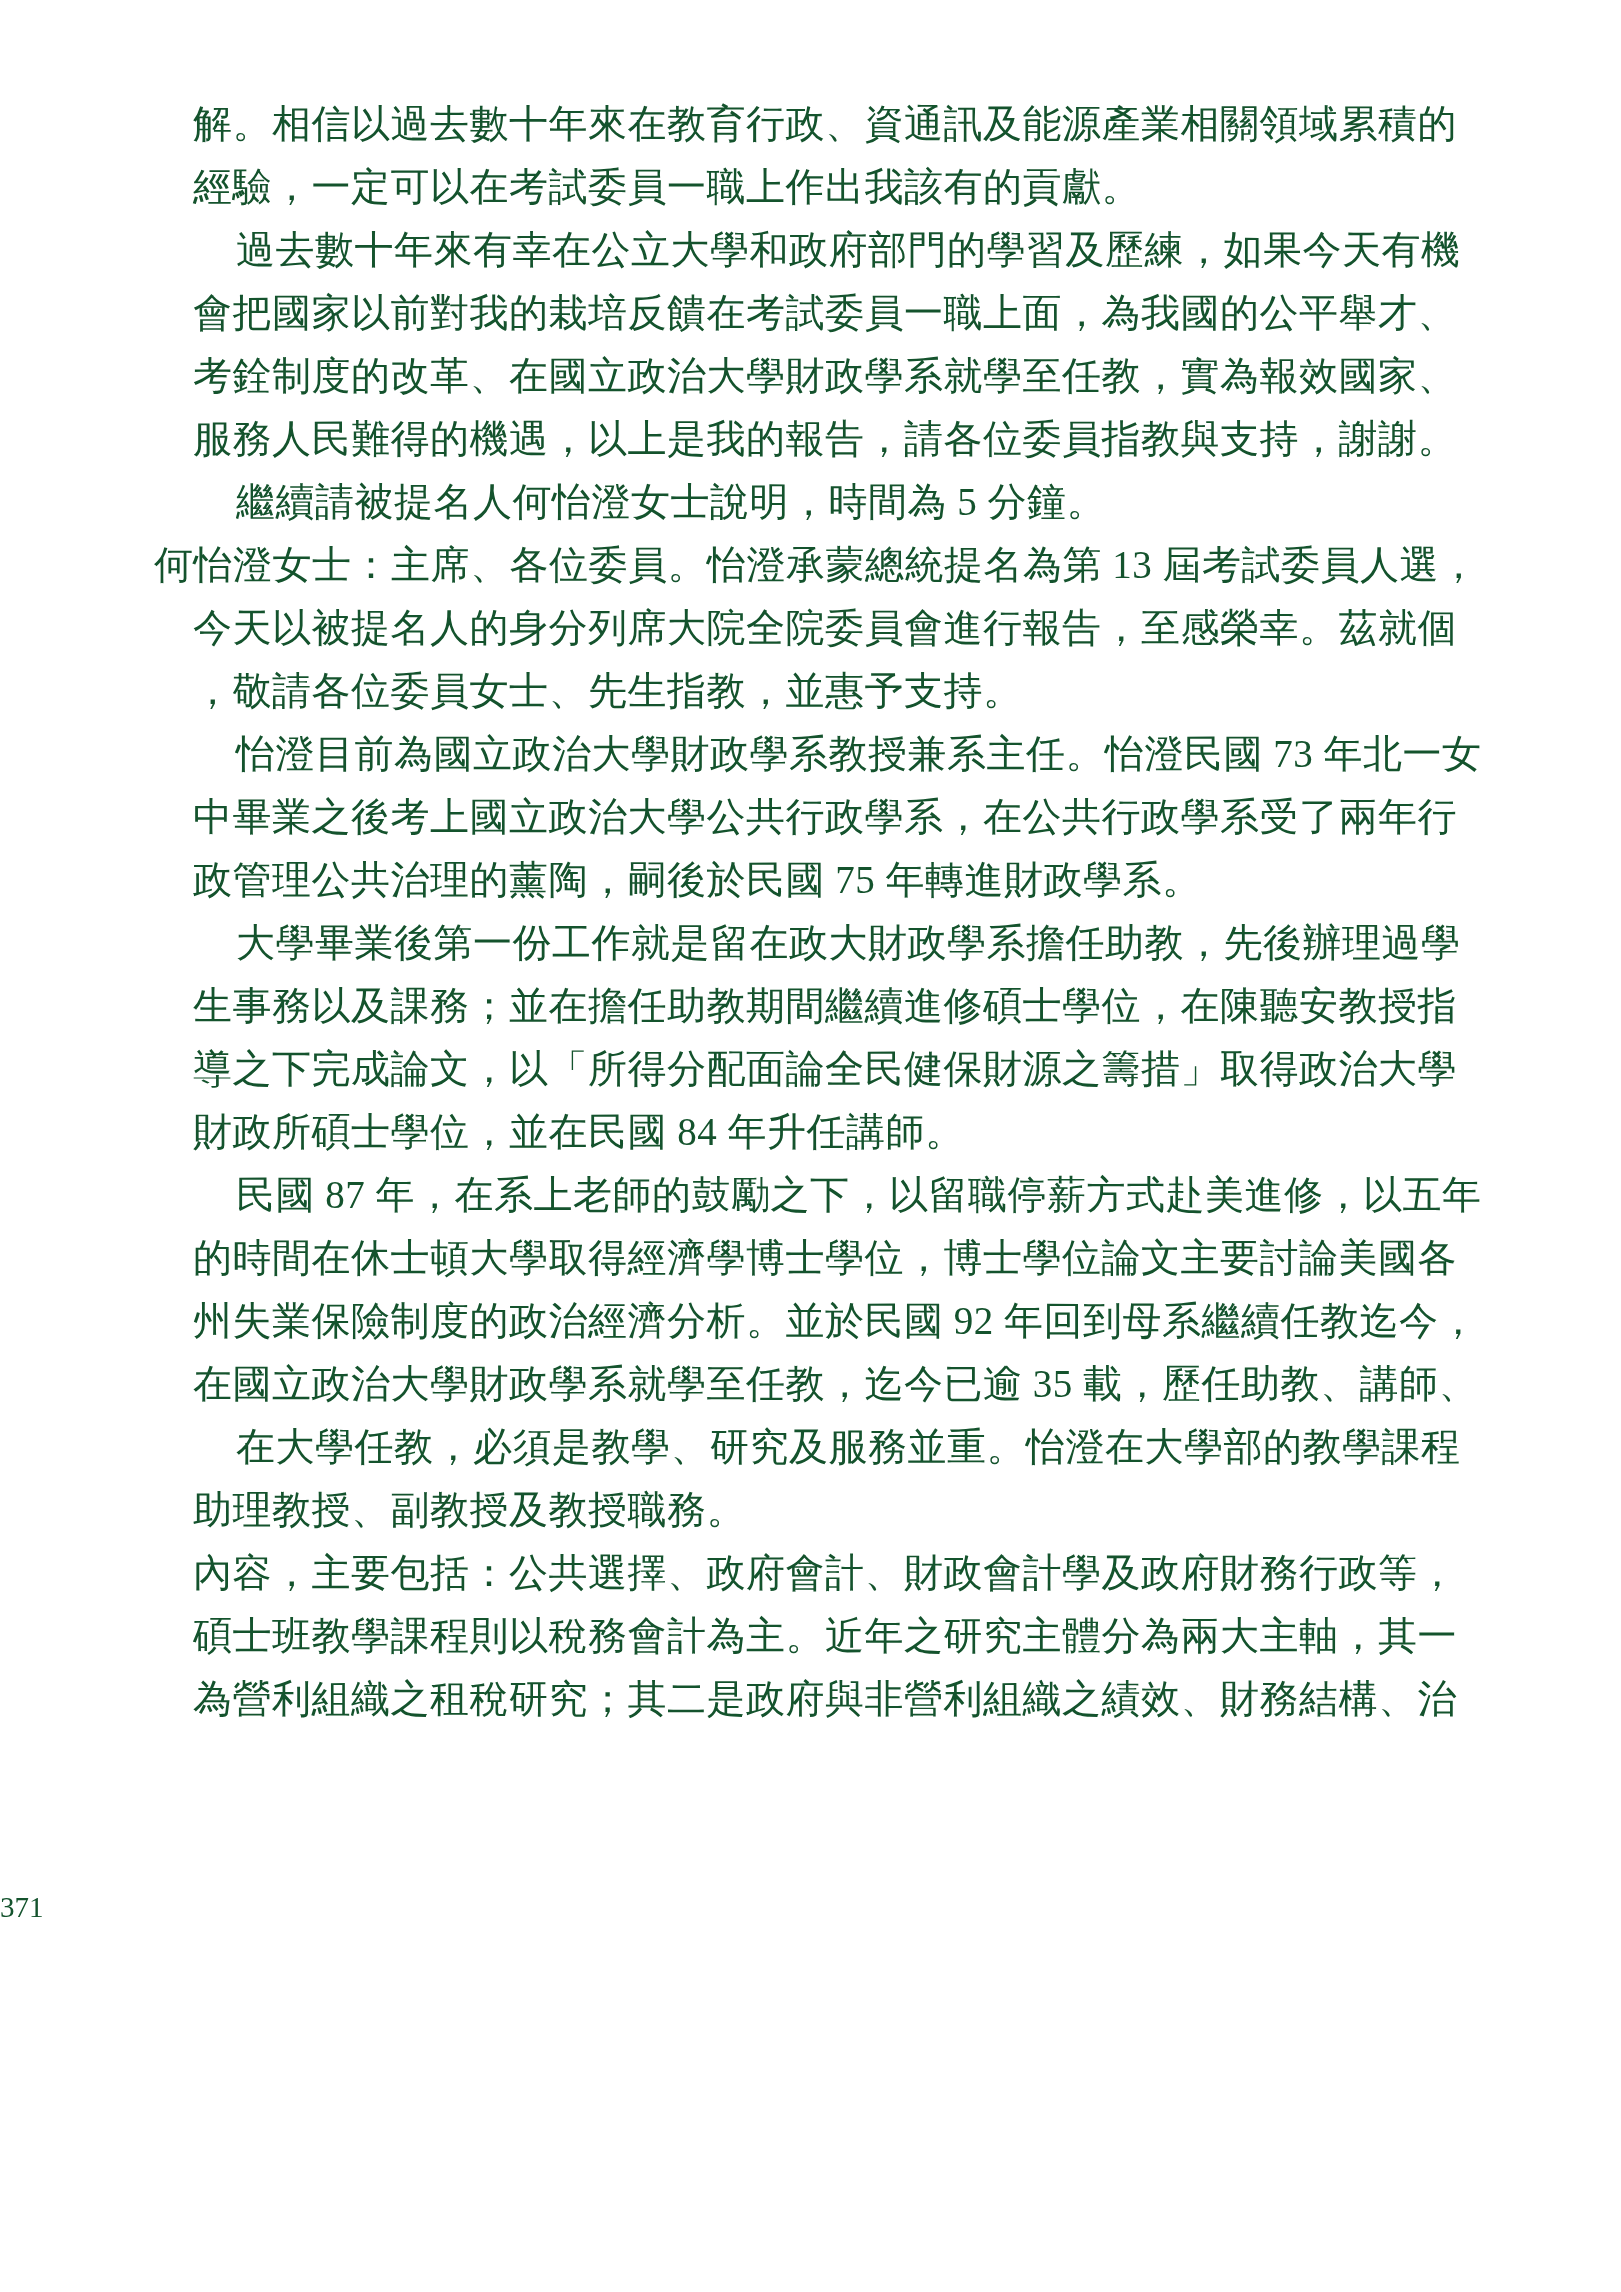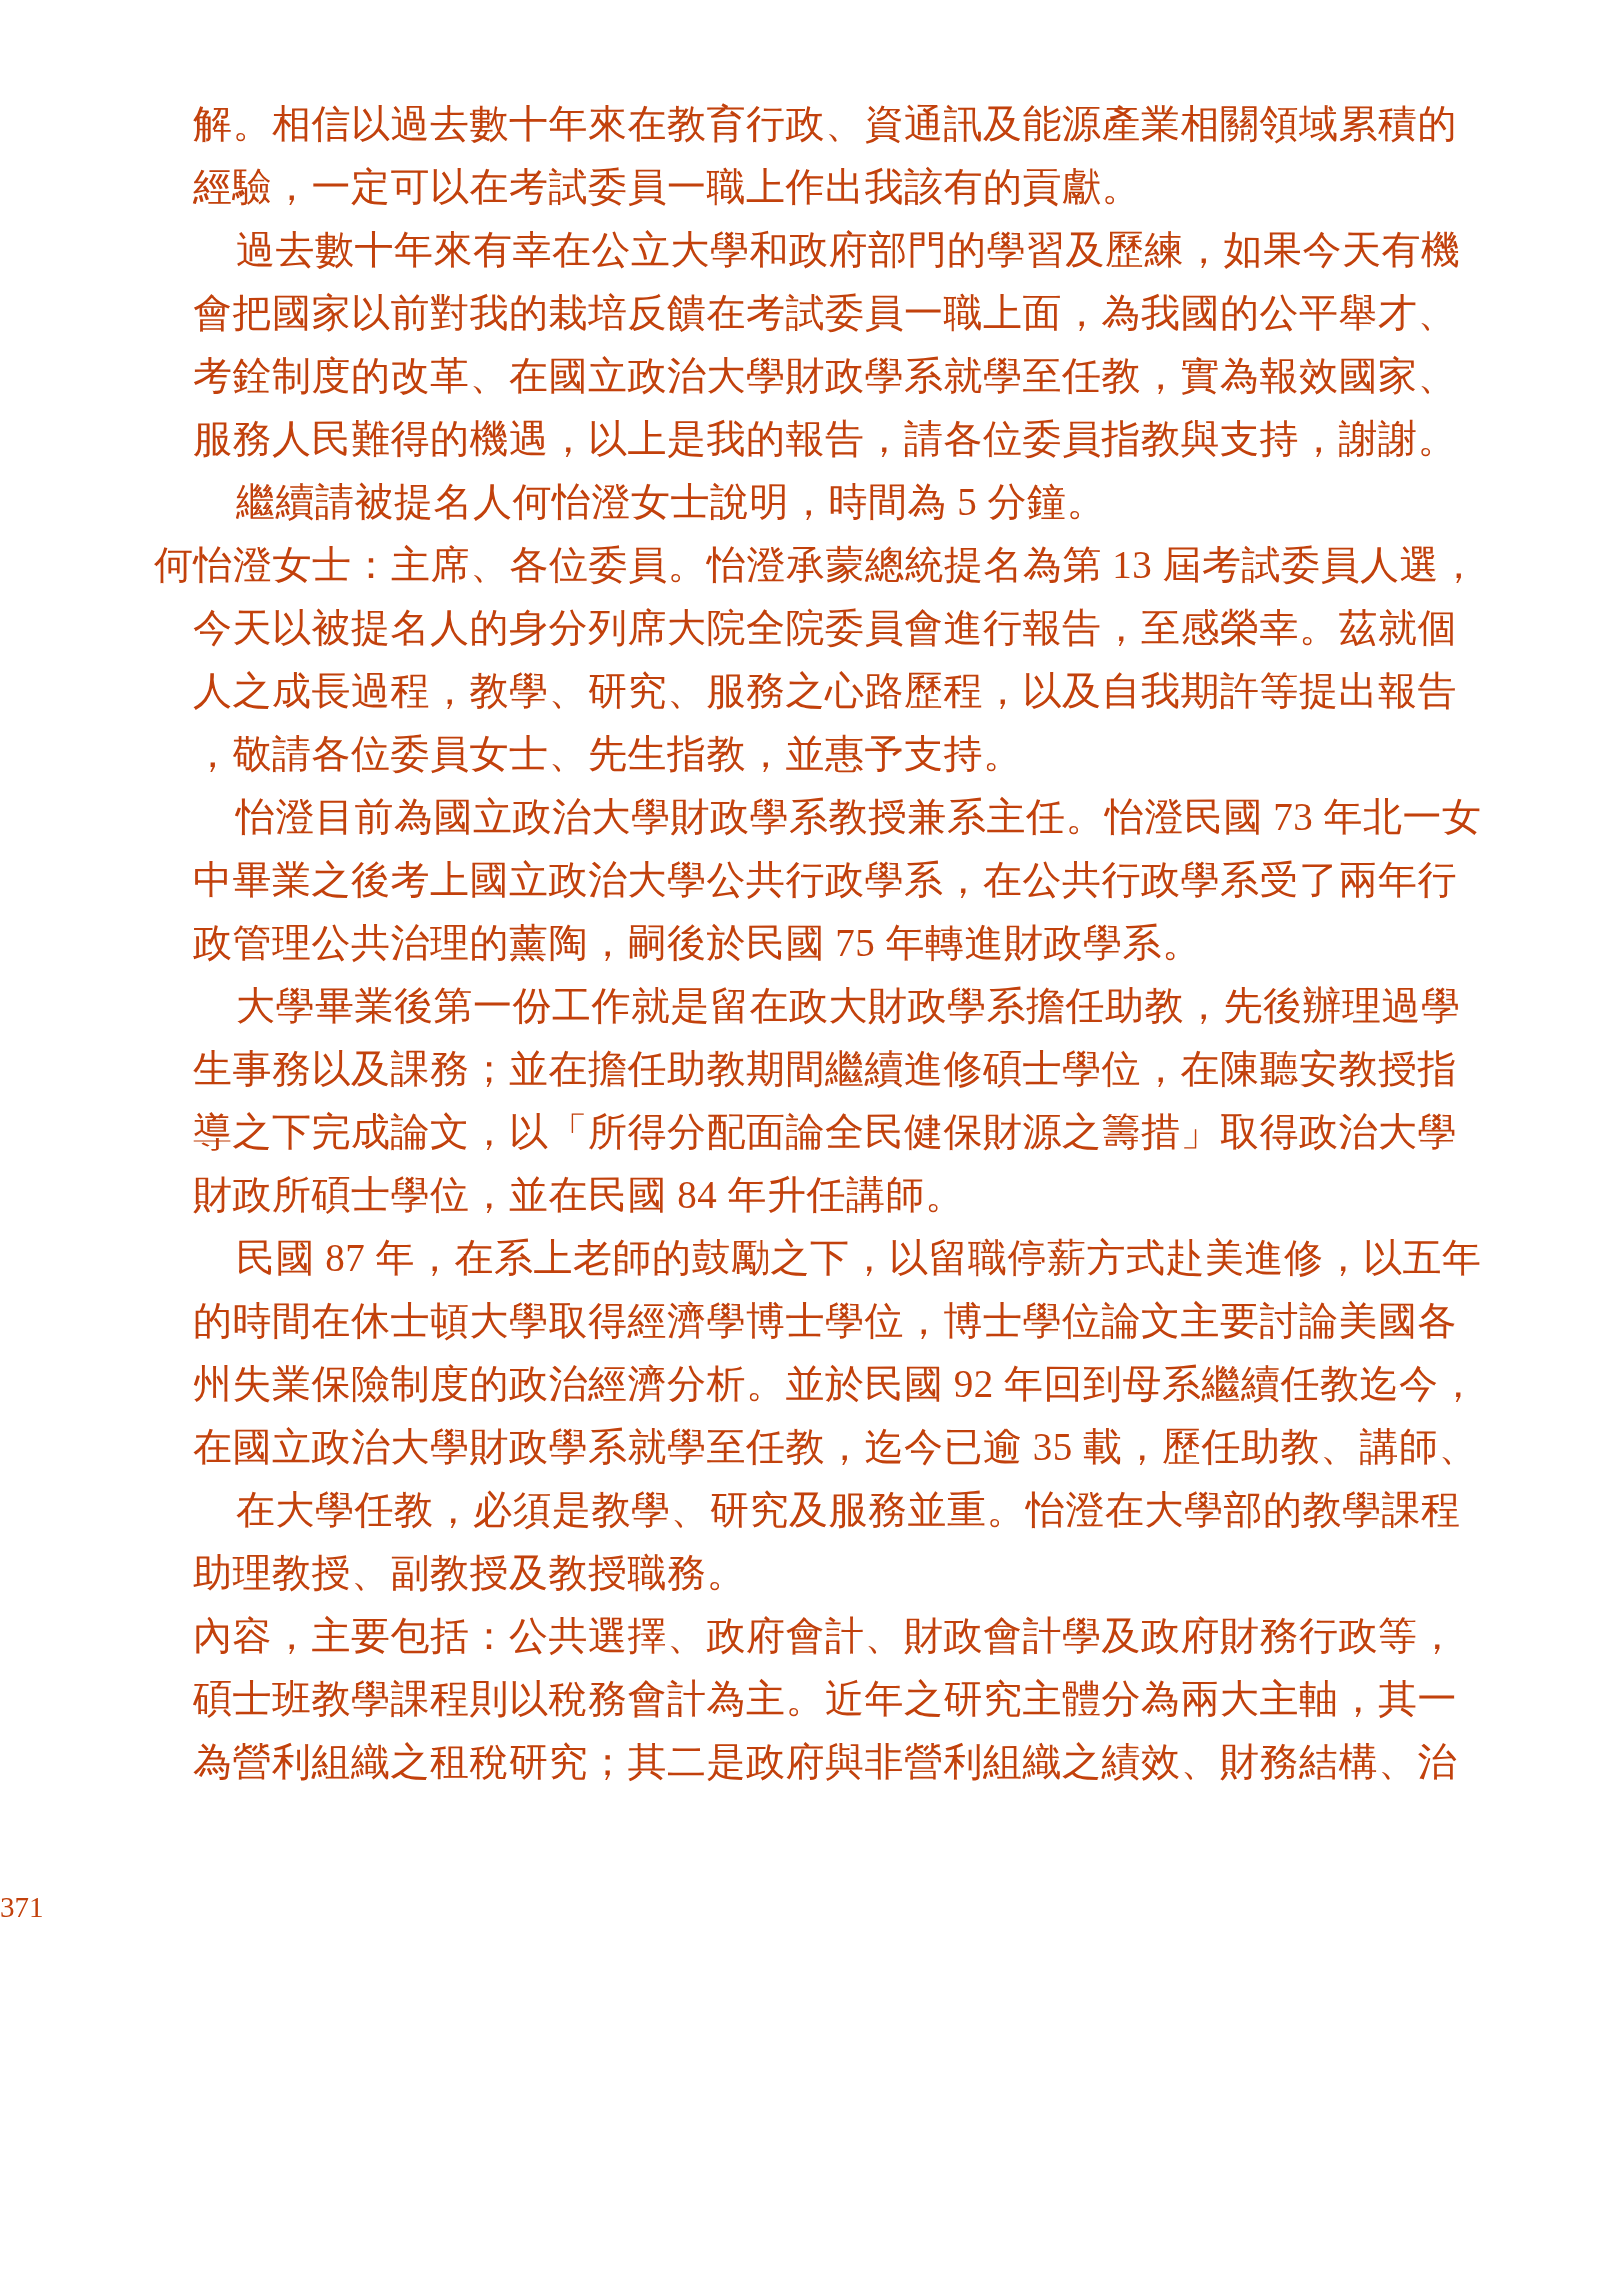--- a/index.html
+++ b/index.html
@@ -4,21 +4,21 @@
 <style>
   * { margin: 0; padding: 0; box-sizing: border-box; }
   html, body {
     background: #ffffff;
   }
   .page {
     position: relative;
     width: 1621px;
     height: 2293px;
     background: #ffffff;
-    color: #c2410c;
+    color: #14532d;
     font-family: "Liberation Serif", "DejaVu Serif", serif;
     overflow: hidden;
   }
   .text-block {
     position: absolute;
     left: 154px;
     top: 92px;
     width: 1317px;
     font-size: 39px;
     line-height: 63px;
@@ -48,21 +48,20 @@
   <div class="text-block">
       <div class="line line--body">解。相信以過去數十年來在教育行政、資通訊及能源產業相關領域累積的</div>
       <div class="line line--body">經驗，一定可以在考試委員一職上作出我該有的貢獻。</div>
       <div class="line line--para">過去數十年來有幸在公立大學和政府部門的學習及歷練，如果今天有機</div>
       <div class="line line--body">會把國家以前對我的栽培反饋在考試委員一職上面，為我國的公平舉才、</div>
       <div class="line line--body">考銓制度的改革、在國立政治大學財政學系就學至任教，實為報效國家、</div>
       <div class="line line--body">服務人民難得的機遇，以上是我的報告，請各位委員指教與支持，謝謝。</div>
       <div class="line line--para">繼續請被提名人何怡澄女士說明，時間為 5 分鐘。</div>
       <div class="line line--speaker">何怡澄女士：主席、各位委員。怡澄承蒙總統提名為第 13 屆考試委員人選，</div>
       <div class="line line--body">今天以被提名人的身分列席大院全院委員會進行報告，至感榮幸。茲就個</div>
-      <div class="line line--body">人之成長過程，教學、研究、服務之心路歷程，以及自我期許等提出報告</div>
       <div class="line line--body">，敬請各位委員女士、先生指教，並惠予支持。</div>
       <div class="line line--para">怡澄目前為國立政治大學財政學系教授兼系主任。怡澄民國 73 年北一女</div>
       <div class="line line--body">中畢業之後考上國立政治大學公共行政學系，在公共行政學系受了兩年行</div>
       <div class="line line--body">政管理公共治理的薰陶，嗣後於民國 75 年轉進財政學系。</div>
       <div class="line line--para">大學畢業後第一份工作就是留在政大財政學系擔任助教，先後辦理過學</div>
       <div class="line line--body">生事務以及課務；並在擔任助教期間繼續進修碩士學位，在陳聽安教授指</div>
       <div class="line line--body">導之下完成論文，以「所得分配面論全民健保財源之籌措」取得政治大學</div>
       <div class="line line--body">財政所碩士學位，並在民國 84 年升任講師。</div>
       <div class="line line--para">民國 87 年，在系上老師的鼓勵之下，以留職停薪方式赴美進修，以五年</div>
       <div class="line line--body">的時間在休士頓大學取得經濟學博士學位，博士學位論文主要討論美國各</div>

